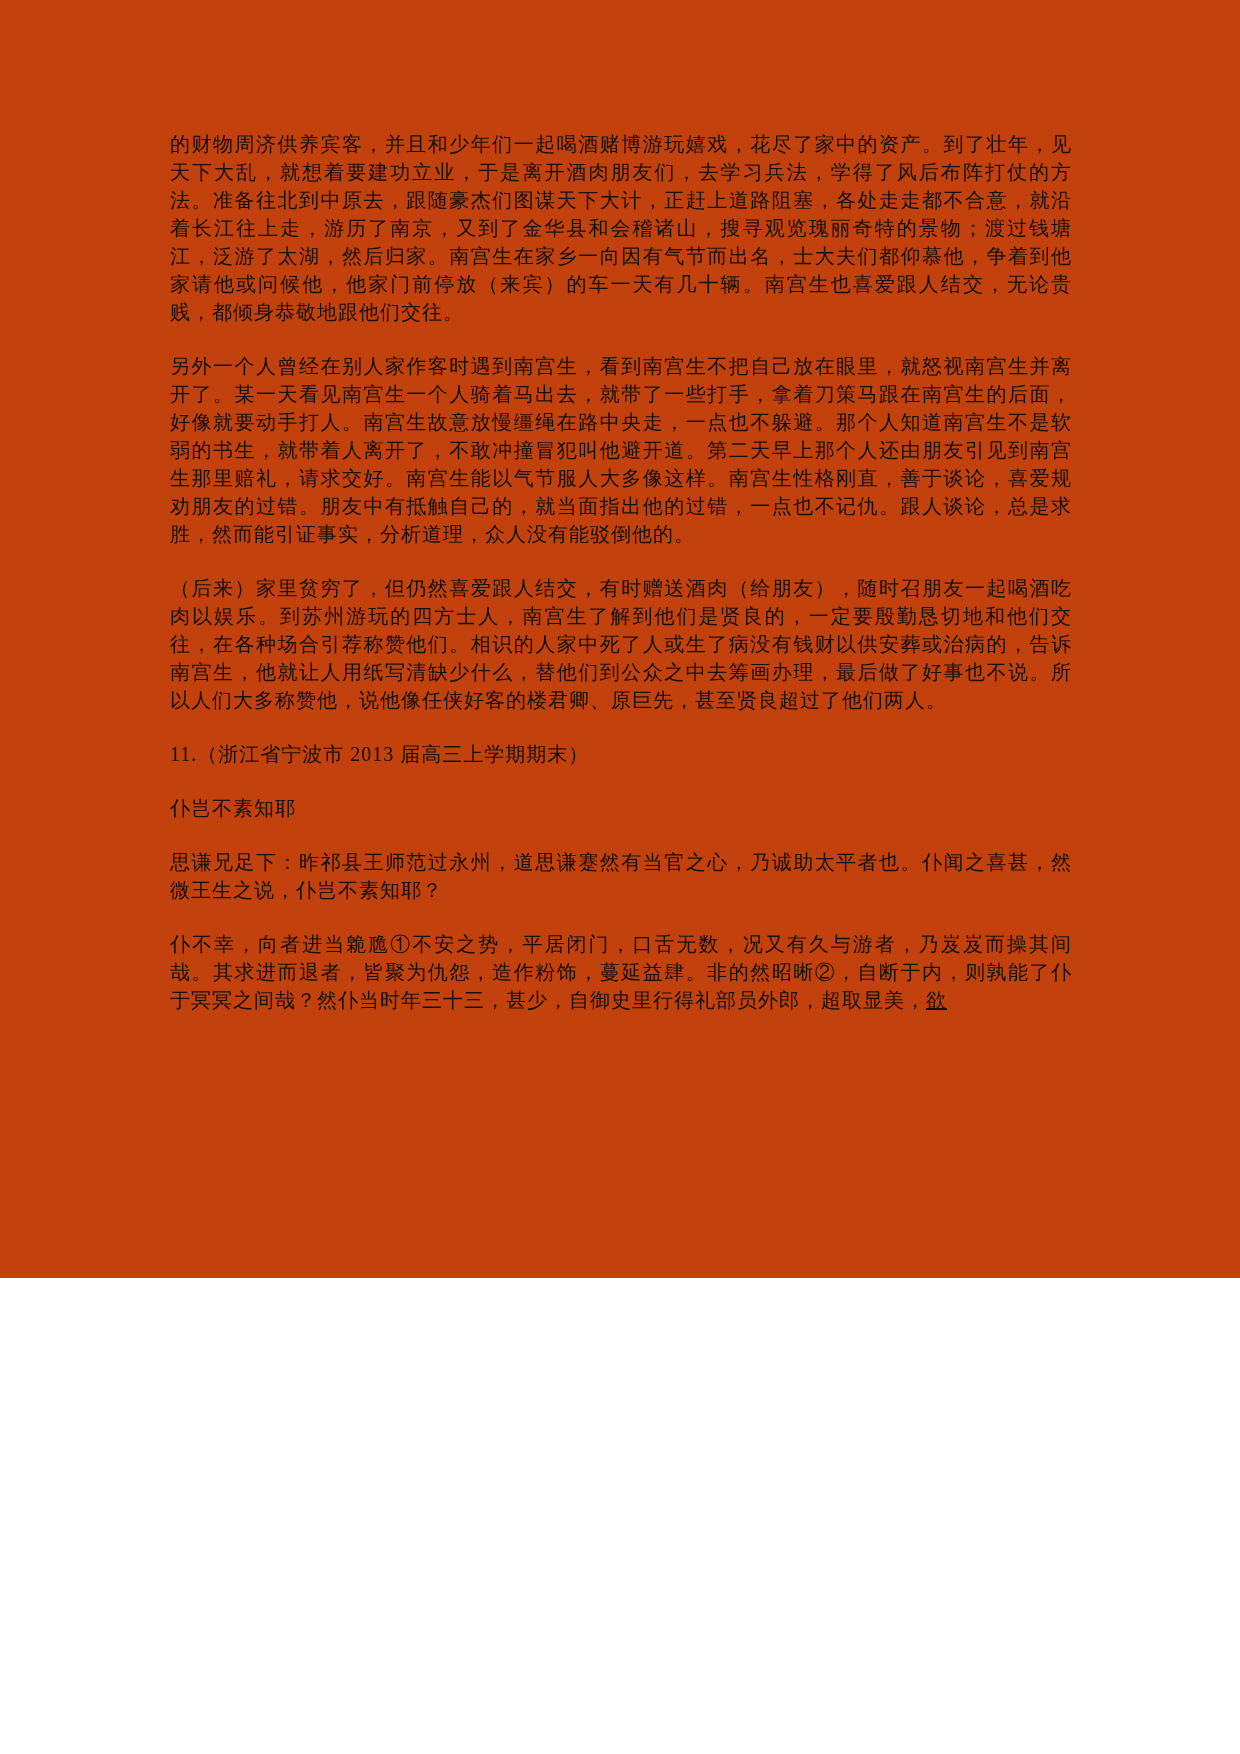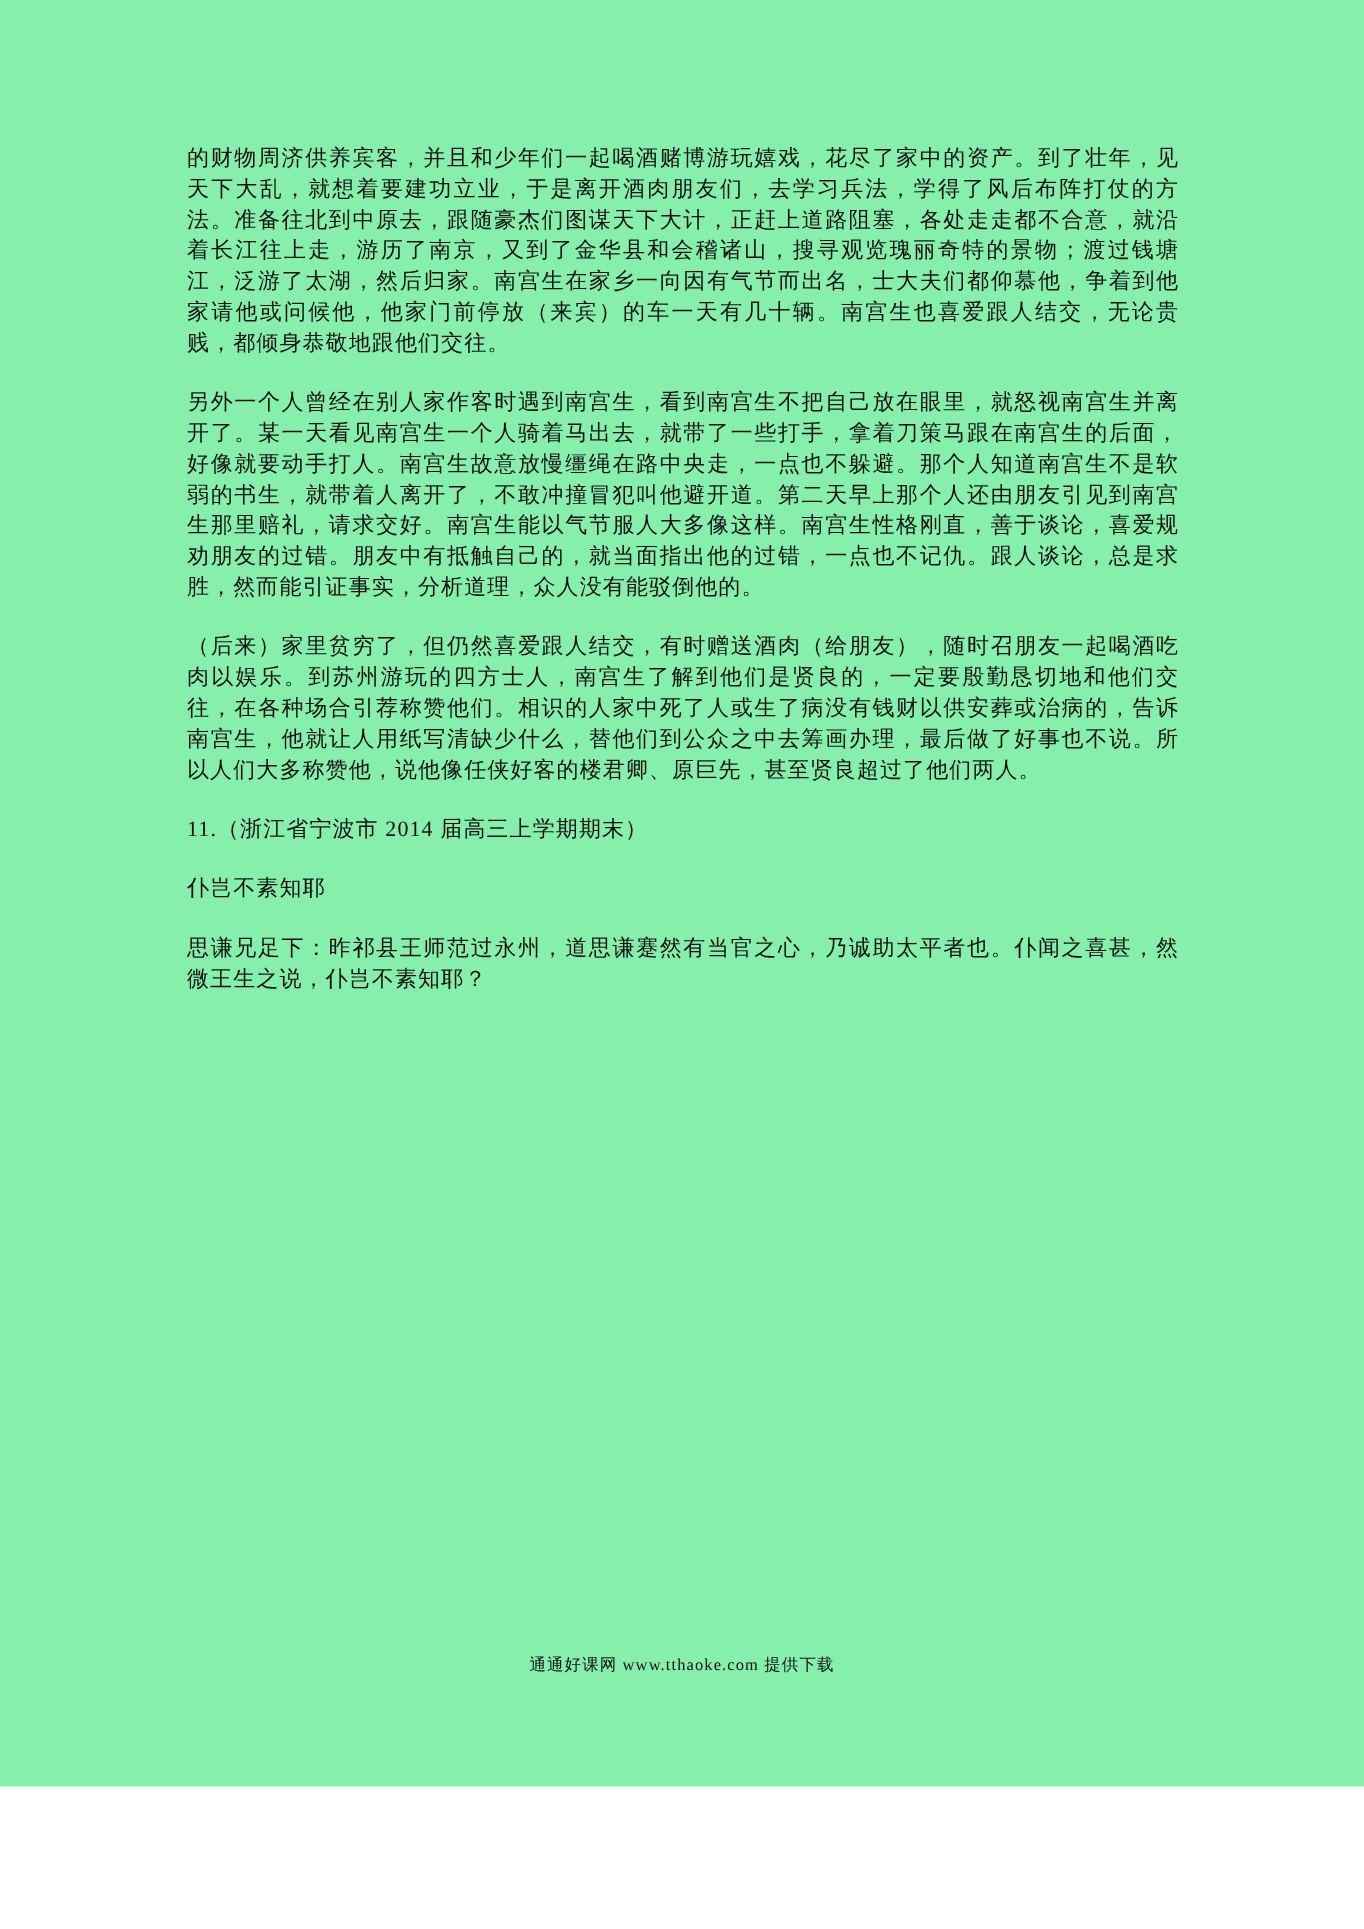--- a/index.html
+++ b/index.html
@@ -12,22 +12,22 @@
     height: 1754px;
     position: relative;
     font-family: "Liberation Serif", "DejaVu Serif", serif;
     color: #111111;
   }
   .page {
     position: absolute;
     top: 0;
     left: 0;
     width: 1240px;
-    height: 1624px;
-    background: #86efac;
+    height: 1278px;
+    background: #c2410c;
     overflow: hidden;
   }
   .content {
     padding: 130px 168px 0 170px;
   }
   p.block {
     font-size: 20px;
     line-height: 28px;
     letter-spacing: 1px;
     margin: 0 0 26px 0;
@@ -59,25 +59,26 @@
   <div class="content">
 
     <p class="block">的财物周济供养宾客，并且和少年们一起喝酒赌博游玩嬉戏，花尽了家中的资产。到了壮年，见天下大乱，就想着要建功立业，于是离开酒肉朋友们，去学习兵法，学得了风后布阵打仗的方法。准备往北到中原去，跟随豪杰们图谋天下大计，正赶上道路阻塞，各处走走都不合意，就沿着长江往上走，游历了南京，又到了金华县和会稽诸山，搜寻观览瑰丽奇特的景物；渡过钱塘江，泛游了太湖，然后归家。南宫生在家乡一向因有气节而出名，士大夫们都仰慕他，争着到他家请他或问候他，他家门前停放（来宾）的车一天有几十辆。南宫生也喜爱跟人结交，无论贵贱，都倾身恭敬地跟他们交往。</p>
 
 
     <p class="block">另外一个人曾经在别人家作客时遇到南宫生，看到南宫生不把自己放在眼里，就怒视南宫生并离开了。某一天看见南宫生一个人骑着马出去，就带了一些打手，拿着刀策马跟在南宫生的后面，好像就要动手打人。南宫生故意放慢缰绳在路中央走，一点也不躲避。那个人知道南宫生不是软弱的书生，就带着人离开了，不敢冲撞冒犯叫他避开道。第二天早上那个人还由朋友引见到南宫生那里赔礼，请求交好。南宫生能以气节服人大多像这样。南宫生性格刚直，善于谈论，喜爱规劝朋友的过错。朋友中有抵触自己的，就当面指出他的过错，一点也不记仇。跟人谈论，总是求胜，然而能引证事实，分析道理，众人没有能驳倒他的。</p>
 
     <p class="block">（后来）家里贫穷了，但仍然喜爱跟人结交，有时赠送酒肉（给朋友），随时召朋友一起喝酒吃肉以娱乐。到苏州游玩的四方士人，南宫生了解到他们是贤良的，一定要殷勤恳切地和他们交往，在各种场合引荐称赞他们。相识的人家中死了人或生了病没有钱财以供安葬或治病的，告诉南宫生，他就让人用纸写清缺少什么，替他们到公众之中去筹画办理，最后做了好事也不说。所以人们大多称赞他，说他像任侠好客的楼君卿、原巨先，甚至贤良超过了他们两人。</p>
 
 
-    <p class="block single">11.（浙江省宁波市 2014 届高三上学期期末）</p>
+    <p class="block single">11.（浙江省宁波市 2013 届高三上学期期末）</p>
 
 
     <p class="block single">仆岂不素知耶</p>
 
 
     <p class="block">思谦兄足下：昨祁县王师范过永州，道思谦蹇然有当官之心，乃诚助太平者也。仆闻之喜甚，然微王生之说，仆岂不素知耶？</p>
 
+    <p class="block"><span>仆不幸，向者进当臲卼①不安之势，平居闭门，口舌无数，况又有久与游者，乃岌岌而操其间哉。其求进而退者，皆聚为仇怨，造作粉饰，蔓延益肆。非的然昭晰②，自断于内，则孰能了仆于冥冥之间哉？然仆当时年三十三，甚少，自御史里行得礼部员外郎，超取显美，</span><span class="underline">欲</span></p>
 
   </div>
 
   <div class="footer">通通好课网 www.tthaoke.com 提供下载</div>
 </div>
 
 </body></html>

